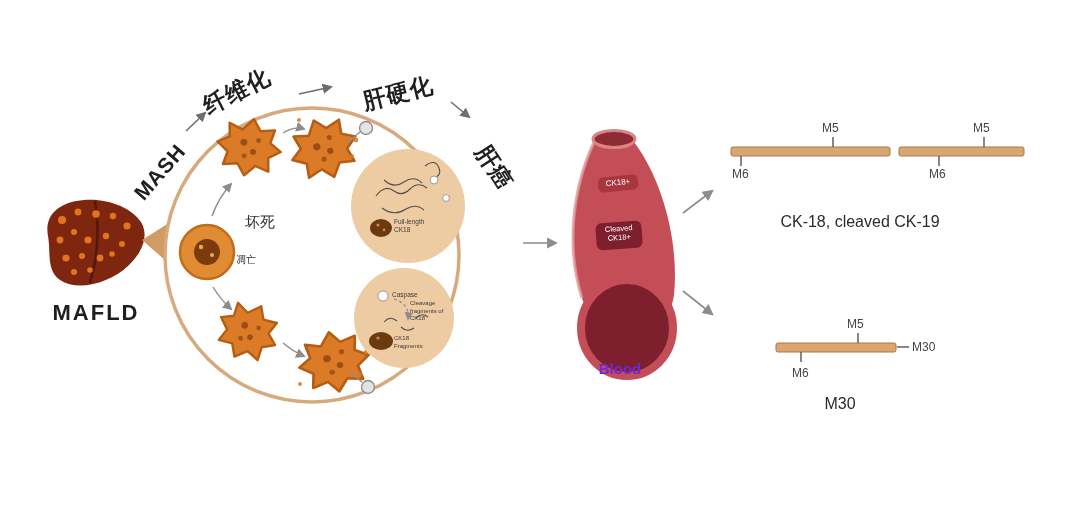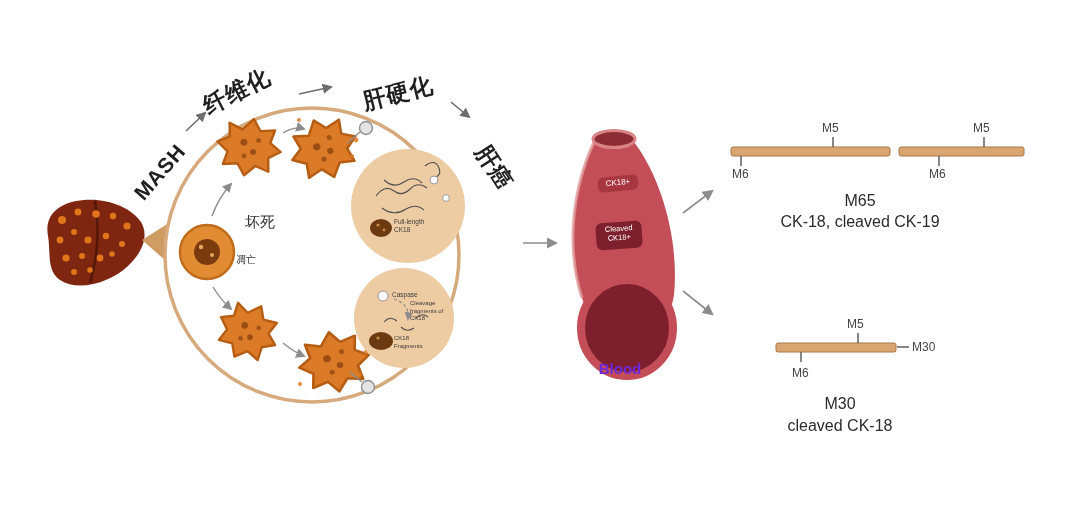--- a/index.html
+++ b/index.html
@@ -165,20 +165,21 @@
     <g>
       <rect x="776" y="343" width="120" height="9" rx="2" fill="#d9a671" stroke="#a87948"></rect>
       <g stroke="#555555" stroke-width="1.4">
         <line x1="858" y1="333" x2="858" y2="343"></line>
         <line x1="801" y1="352" x2="801" y2="362"></line>
         <line x1="897" y1="347" x2="909" y2="347"></line>
       </g>
     </g>
   </svg>
 
+  <div class="lbl stage" style="left:40px; top:300px; width:112px; font-size:22px; letter-spacing:2px;">MAFLD</div>
 
   <div class="lbl stage" style="left:112px; top:160px; width:96px; font-size:21px; transform:rotate(-49deg);">MASH</div>
 
   <div class="lbl stage cjk" style="left:185px; top:76px; width:104px; font-size:23px; transform:rotate(-27deg);">纤维化</div>
 
   <div class="lbl stage cjk" style="left:346px; top:78px; width:104px; font-size:23px; transform:rotate(-14deg);">肝硬化</div>
 
   <div class="lbl stage cjk" style="left:462px; top:152px; width:64px; font-size:23px; transform:rotate(57deg);">肝癌</div>
 
   <div class="lbl" style="left:245px; top:213px; font-size:15px; color:#333;">坏死</div>
@@ -196,22 +197,20 @@
   <div class="lbl vessel-tag" style="left:598px; top:178px; width:40px; font-size:8px; transform:rotate(-6deg);">CK18+</div>
 
   <div class="lbl vessel-tag wrap" style="left:597px; top:224px; width:44px; font-size:7.5px; transform:rotate(-4deg);">Cleaved CK18+</div>
 
   <div class="lbl" style="left:580px; top:360px; width:80px; font-size:15px; font-weight:700; text-align:center;">Blood</div>
 
   <div class="lbl small-mark" style="left:822px; top:121px;">M5</div>
   <div class="lbl small-mark" style="left:732px; top:167px;">M6</div>
   <div class="lbl small-mark" style="left:973px; top:121px;">M5</div>
   <div class="lbl small-mark" style="left:929px; top:167px;">M6</div>
-  <div class="lbl assay-title" style="left:755px; top:192px; width:210px;">M65</div>
   <div class="lbl assay-title" style="left:745px; top:213px; width:230px;">CK-18, cleaved CK-19</div>
 
   <div class="lbl small-mark" style="left:847px; top:317px;">M5</div>
   <div class="lbl small-mark" style="left:792px; top:366px;">M6</div>
   <div class="lbl small-mark" style="left:912px; top:340px;">M30</div>
   <div class="lbl assay-title" style="left:760px; top:395px; width:160px;">M30</div>
-  <div class="lbl assay-title" style="left:750px; top:417px; width:180px;">cleaved CK-18</div>
 
 </div>
 
 </body></html>

